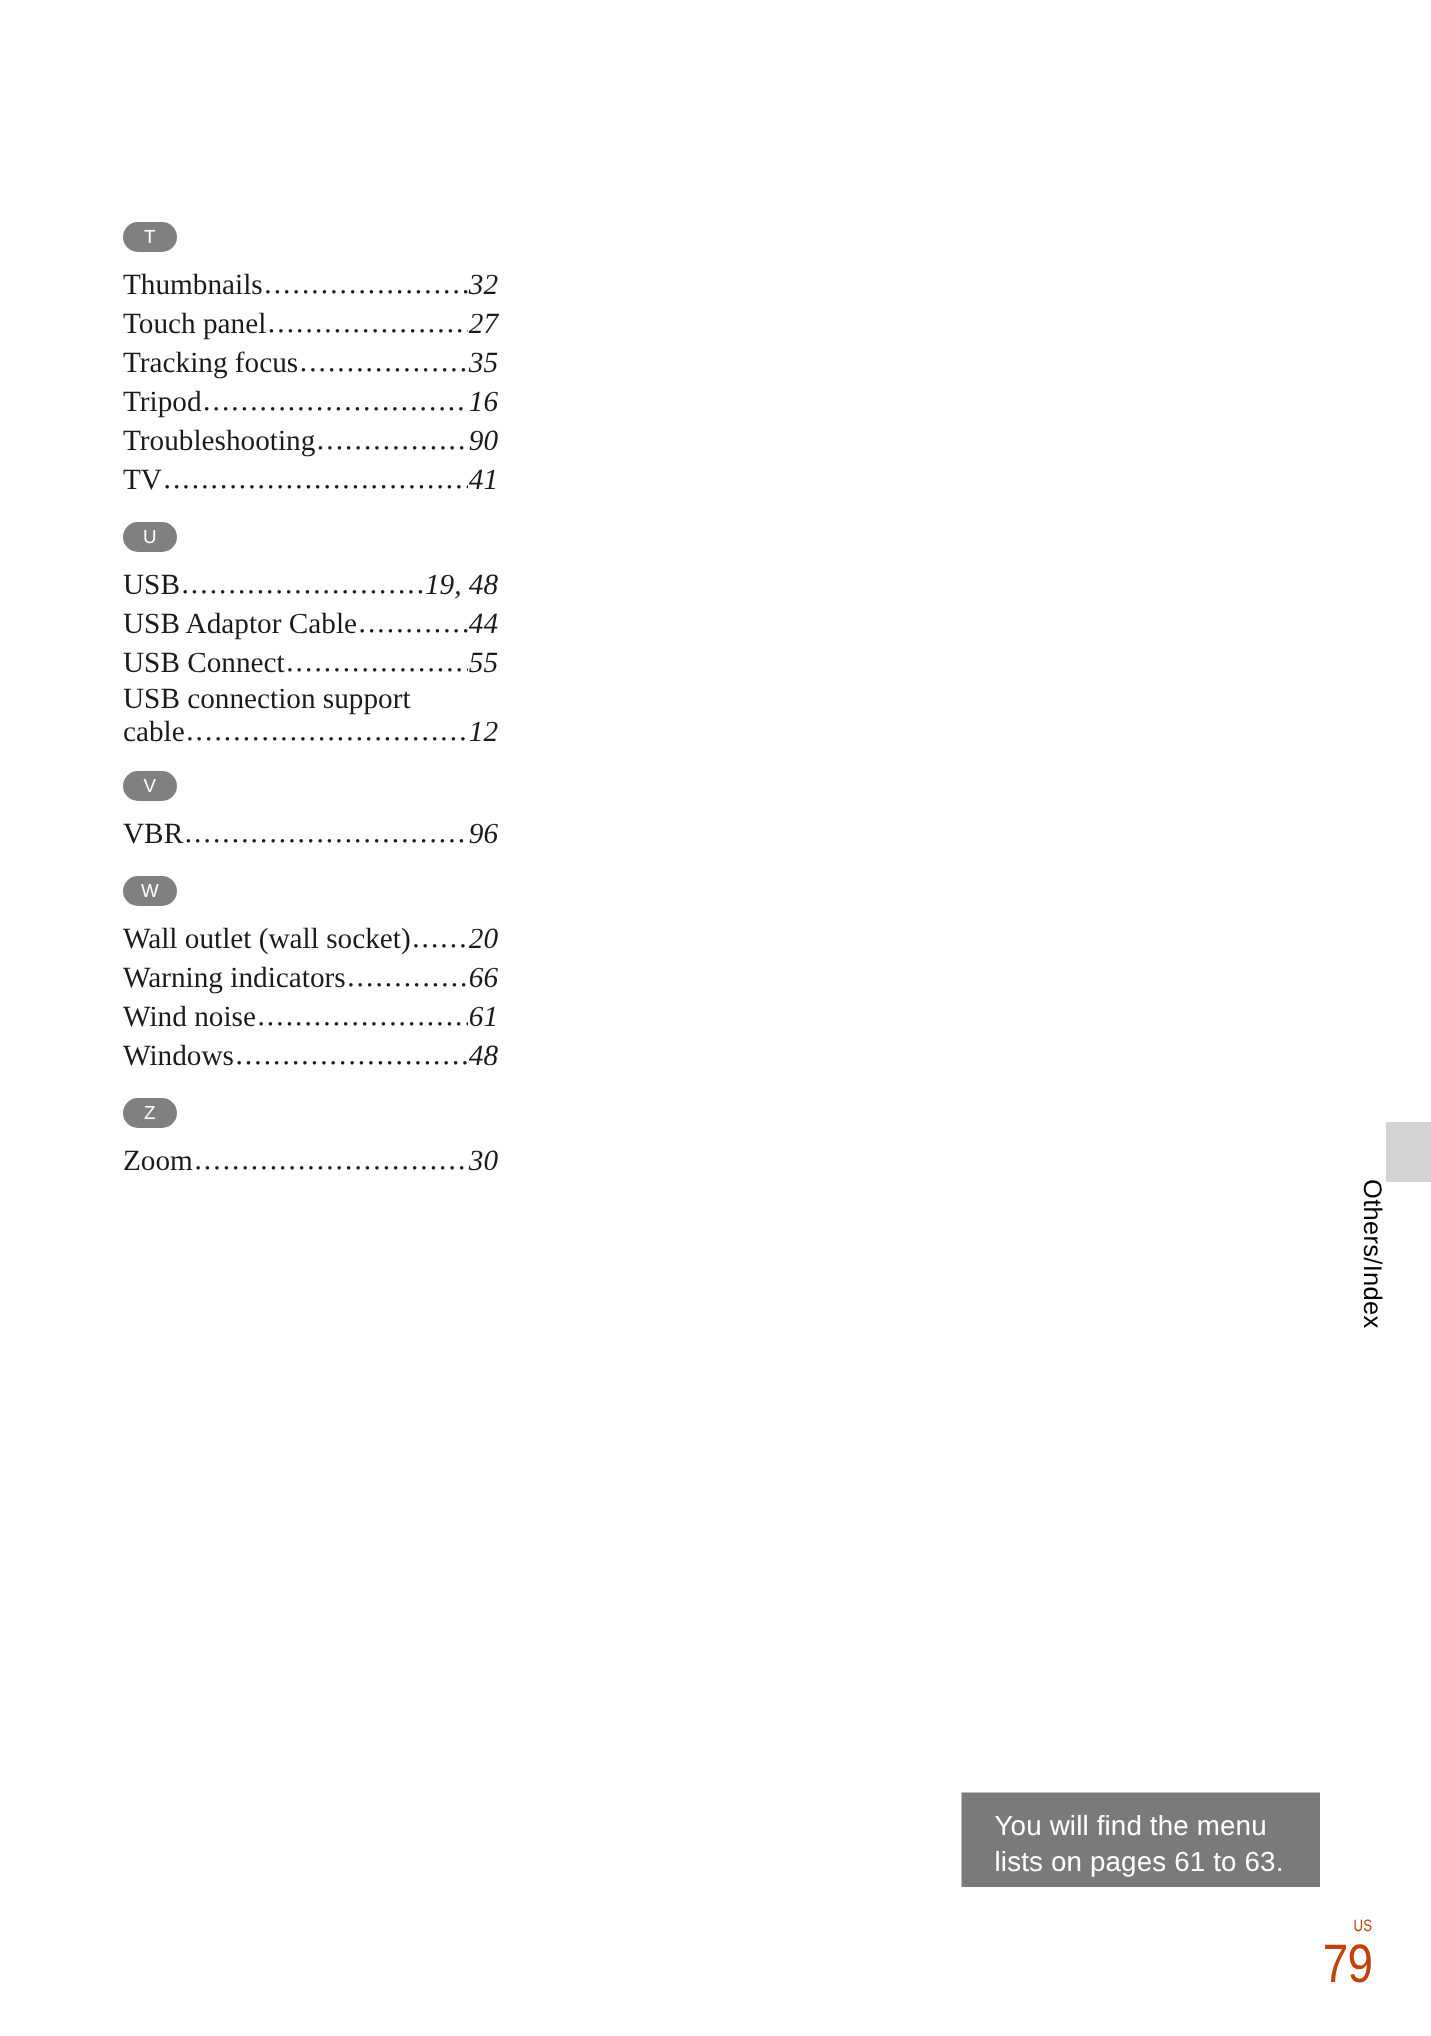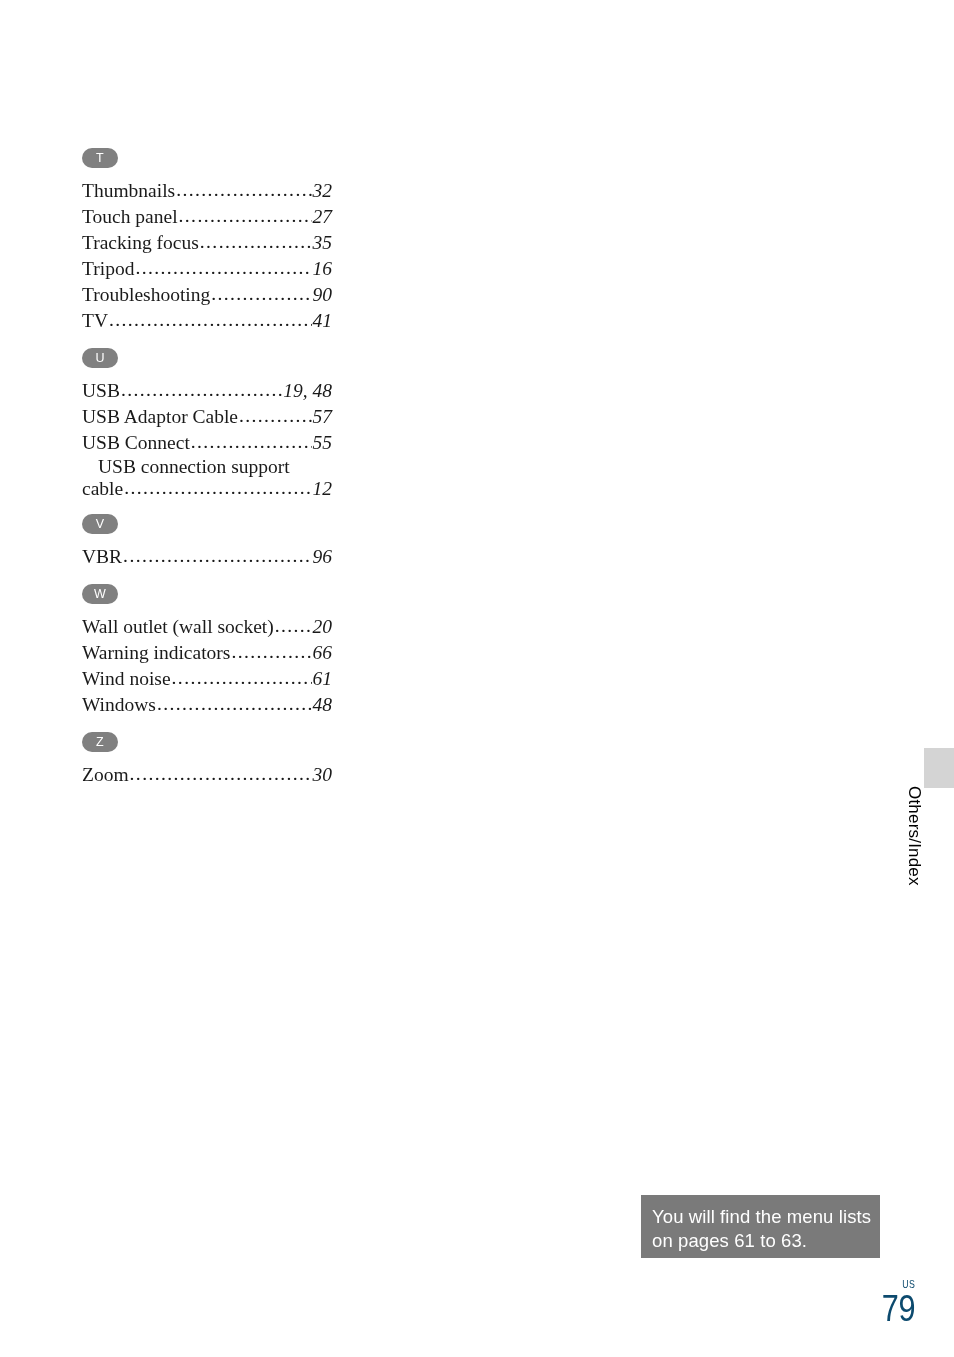--- a/index.html
+++ b/index.html
@@ -76,21 +76,21 @@
     text-align: right;
     font-style: italic;
   }
 
   
   .entry-wrap {
     font-size: 19.5px;
     line-height: 22px;
     color: #1a1a1a;
   }
-  .entry-wrap .wrap-first { display: block; white-space: nowrap; margin-left: 16px; }
+  .entry-wrap .wrap-first { display: block; white-space: nowrap; }
   .entry-wrap .wrap-second {
     display: flex;
     align-items: flex-start;
     white-space: nowrap;
   }
 
   .gap-after-group { height: 14px; }
 
   
   .side-tab-block {
@@ -118,39 +118,39 @@
 
   
   .callout {
     position: absolute;
     left: 641px;
     top: 1195px;
     width: 239px;
     height: 63px;
     background: #7a7a7a;
     box-sizing: border-box;
-    padding: 10px 0 0 11px;
+    padding: 10px 0 0 22px;
   }
   .callout-text {
     font-family: "Liberation Sans", "DejaVu Sans", sans-serif;
     font-size: 18.5px;
     line-height: 24px;
     color: #ffffff;
     letter-spacing: 0.1px;
   }
 
   
   .folio {
     position: absolute;
     left: 820px;
     top: 1278px;
     width: 95px;
     text-align: right;
     font-family: "Liberation Sans Narrow", "Liberation Sans", "DejaVu Sans", sans-serif;
-    color: #0c4a6e;
+    color: #c2410c;
   }
   .folio-region {
     display: block;
     font-size: 11px;
     line-height: 12px;
     letter-spacing: 0.3px;
     transform: scaleX(0.8);
     transform-origin: right center;
   }
   .folio-number {
@@ -202,21 +202,21 @@
     <div class="gap-after-group"></div>
     <div class="letter-group"><span class="letter-badge">U</span><ul class="entries">
         <li class="entry">
           <span class="entry-label">USB</span>
           <span class="entry-leader">........................................................................................................................</span>
           <span class="entry-page">19, 48</span>
         </li>
         <li class="entry">
           <span class="entry-label">USB Adaptor Cable</span>
           <span class="entry-leader">........................................................................................................................</span>
-          <span class="entry-page">57</span>
+          <span class="entry-page">44</span>
         </li>
         <li class="entry">
           <span class="entry-label">USB Connect</span>
           <span class="entry-leader">........................................................................................................................</span>
           <span class="entry-page">55</span>
         </li>
         <li class="entry-wrap">
           <span class="wrap-first">USB connection support</span>
           <span class="wrap-second">
             <span class="entry-label">cable</span>

